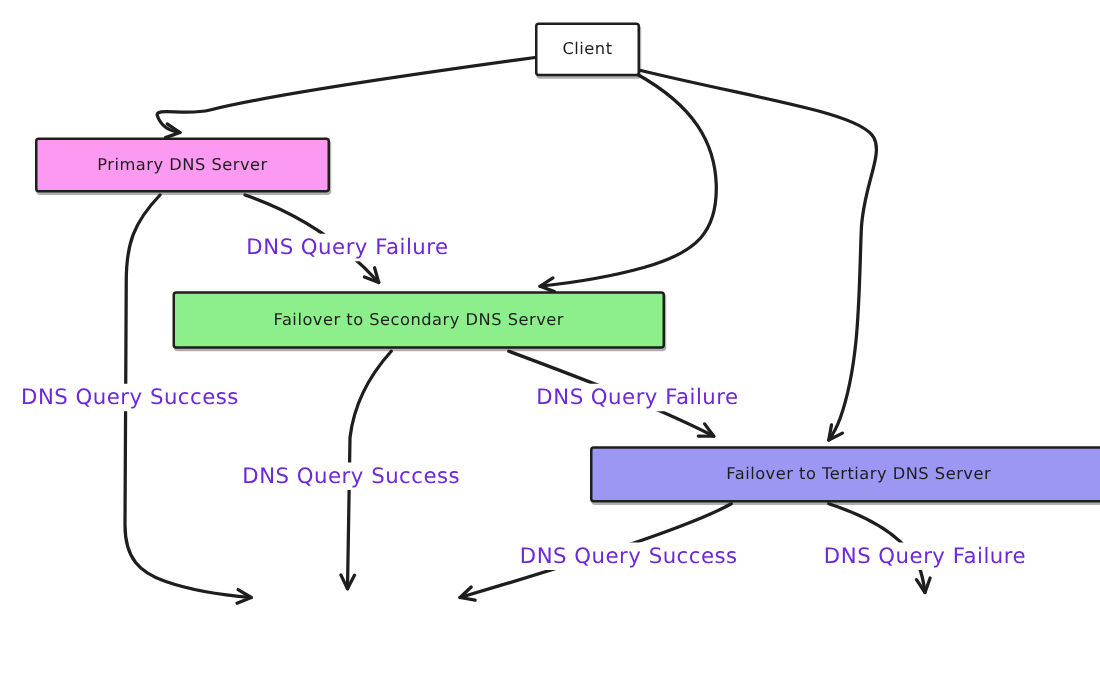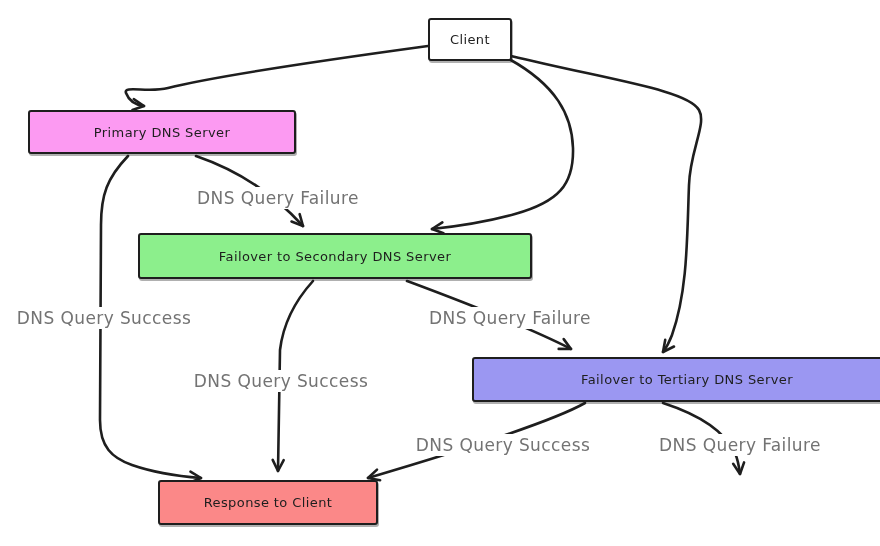--- a/index.html
+++ b/index.html
@@ -42,26 +42,26 @@
     color: #1e1e1e;
     white-space: nowrap;
   }
   .edge-label {
     position: absolute;
     transform: translate(-50%, -50%);
     background: #ffffff;
     padding: 1px 5px;
     font-size: 17px;
     letter-spacing: 0.4px;
-    color: #737373;
+    color: #6d28d9;
     white-space: nowrap;
   }
   
   .n-client     { left: 428px; top: 18px;  width: 84px;  height: 43px; }
-  .n-primary    { left: 28px;  top: 110px; width: 268px; height: 44px; }
+  .n-primary    { left: 28px;  top: 110px; width: 236px; height: 44px; }
   .n-secondary  { left: 138px; top: 233px; width: 394px; height: 46px; }
   .n-tertiary   { left: 472px; top: 357px; width: 430px; height: 45px; }
   .n-response   { left: 158px; top: 480px; width: 220px; height: 45px; }
   .n-noresponse { left: 610px; top: 480px; width: 261px; height: 46px; }
   
   .l-qf1 { left: 278px; top: 198px; }
   .l-qs1 { left: 104px; top: 318px; }
   .l-qs2 { left: 281px; top: 381px; }
   .l-qf2 { left: 510px; top: 318px; }
   .l-qs3 { left: 503px; top: 445px; }
@@ -95,23 +95,20 @@
   </div>
   <div class="node n-primary" style="background: rgb(252, 154, 242);">
     <span>Primary DNS Server</span>
   </div>
   <div class="node n-secondary" style="background: rgb(140, 239, 140);">
     <span>Failover to Secondary DNS Server</span>
   </div>
   <div class="node n-tertiary" style="background: rgb(155, 151, 242);">
     <span>Failover to Tertiary DNS Server</span>
   </div>
-  <div class="node n-response" style="background: rgb(251, 136, 136);">
-    <span>Response to Client</span>
-  </div>
 
   <div class="edge-label l-qf1">DNS Query Failure</div>
   <div class="edge-label l-qs1">DNS Query Success</div>
   <div class="edge-label l-qs2">DNS Query Success</div>
   <div class="edge-label l-qf2">DNS Query Failure</div>
   <div class="edge-label l-qs3">DNS Query Success</div>
   <div class="edge-label l-qf3">DNS Query Failure</div>
 
 </div>
 

